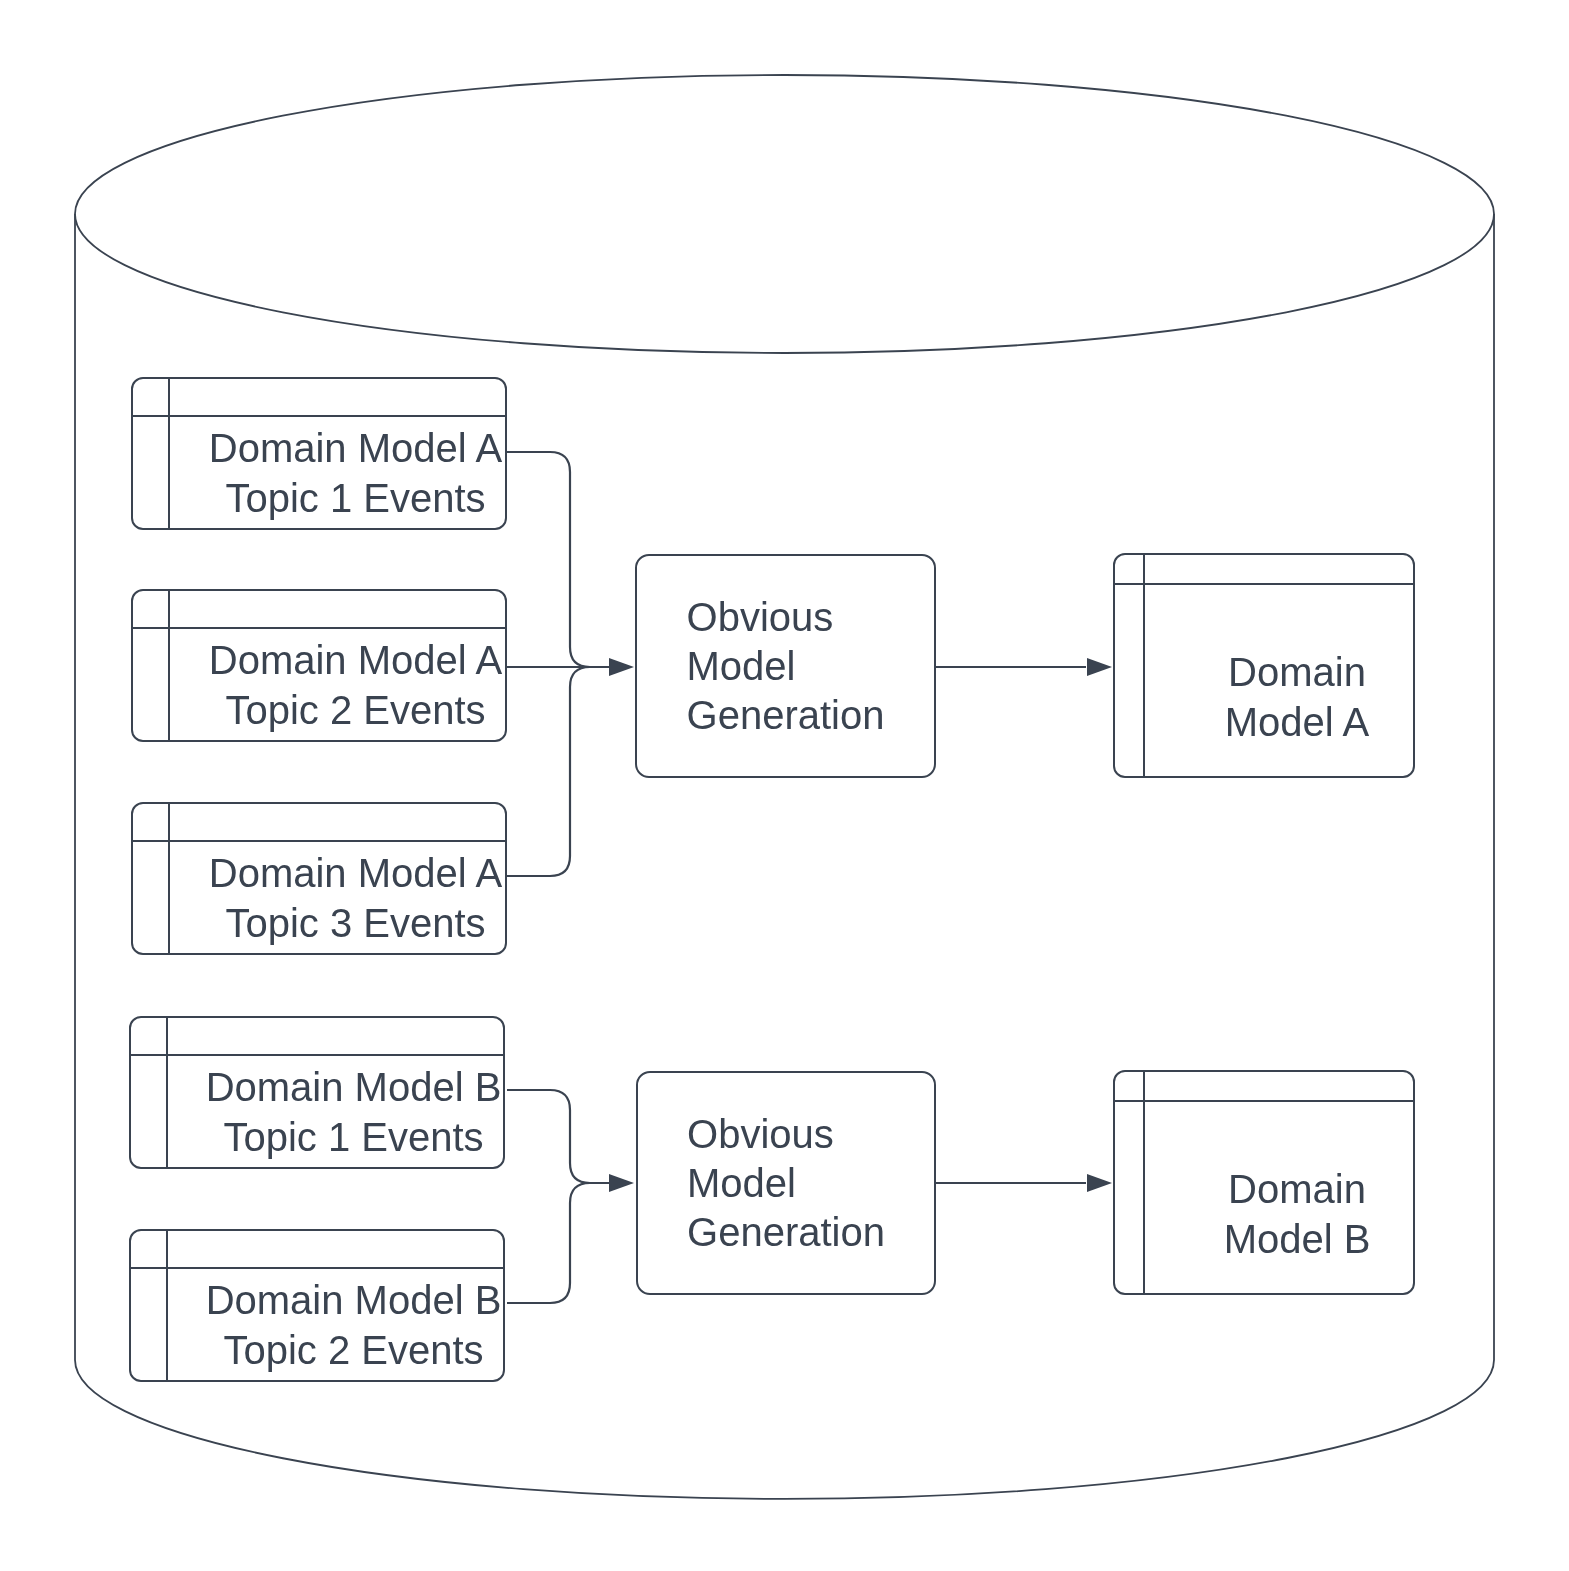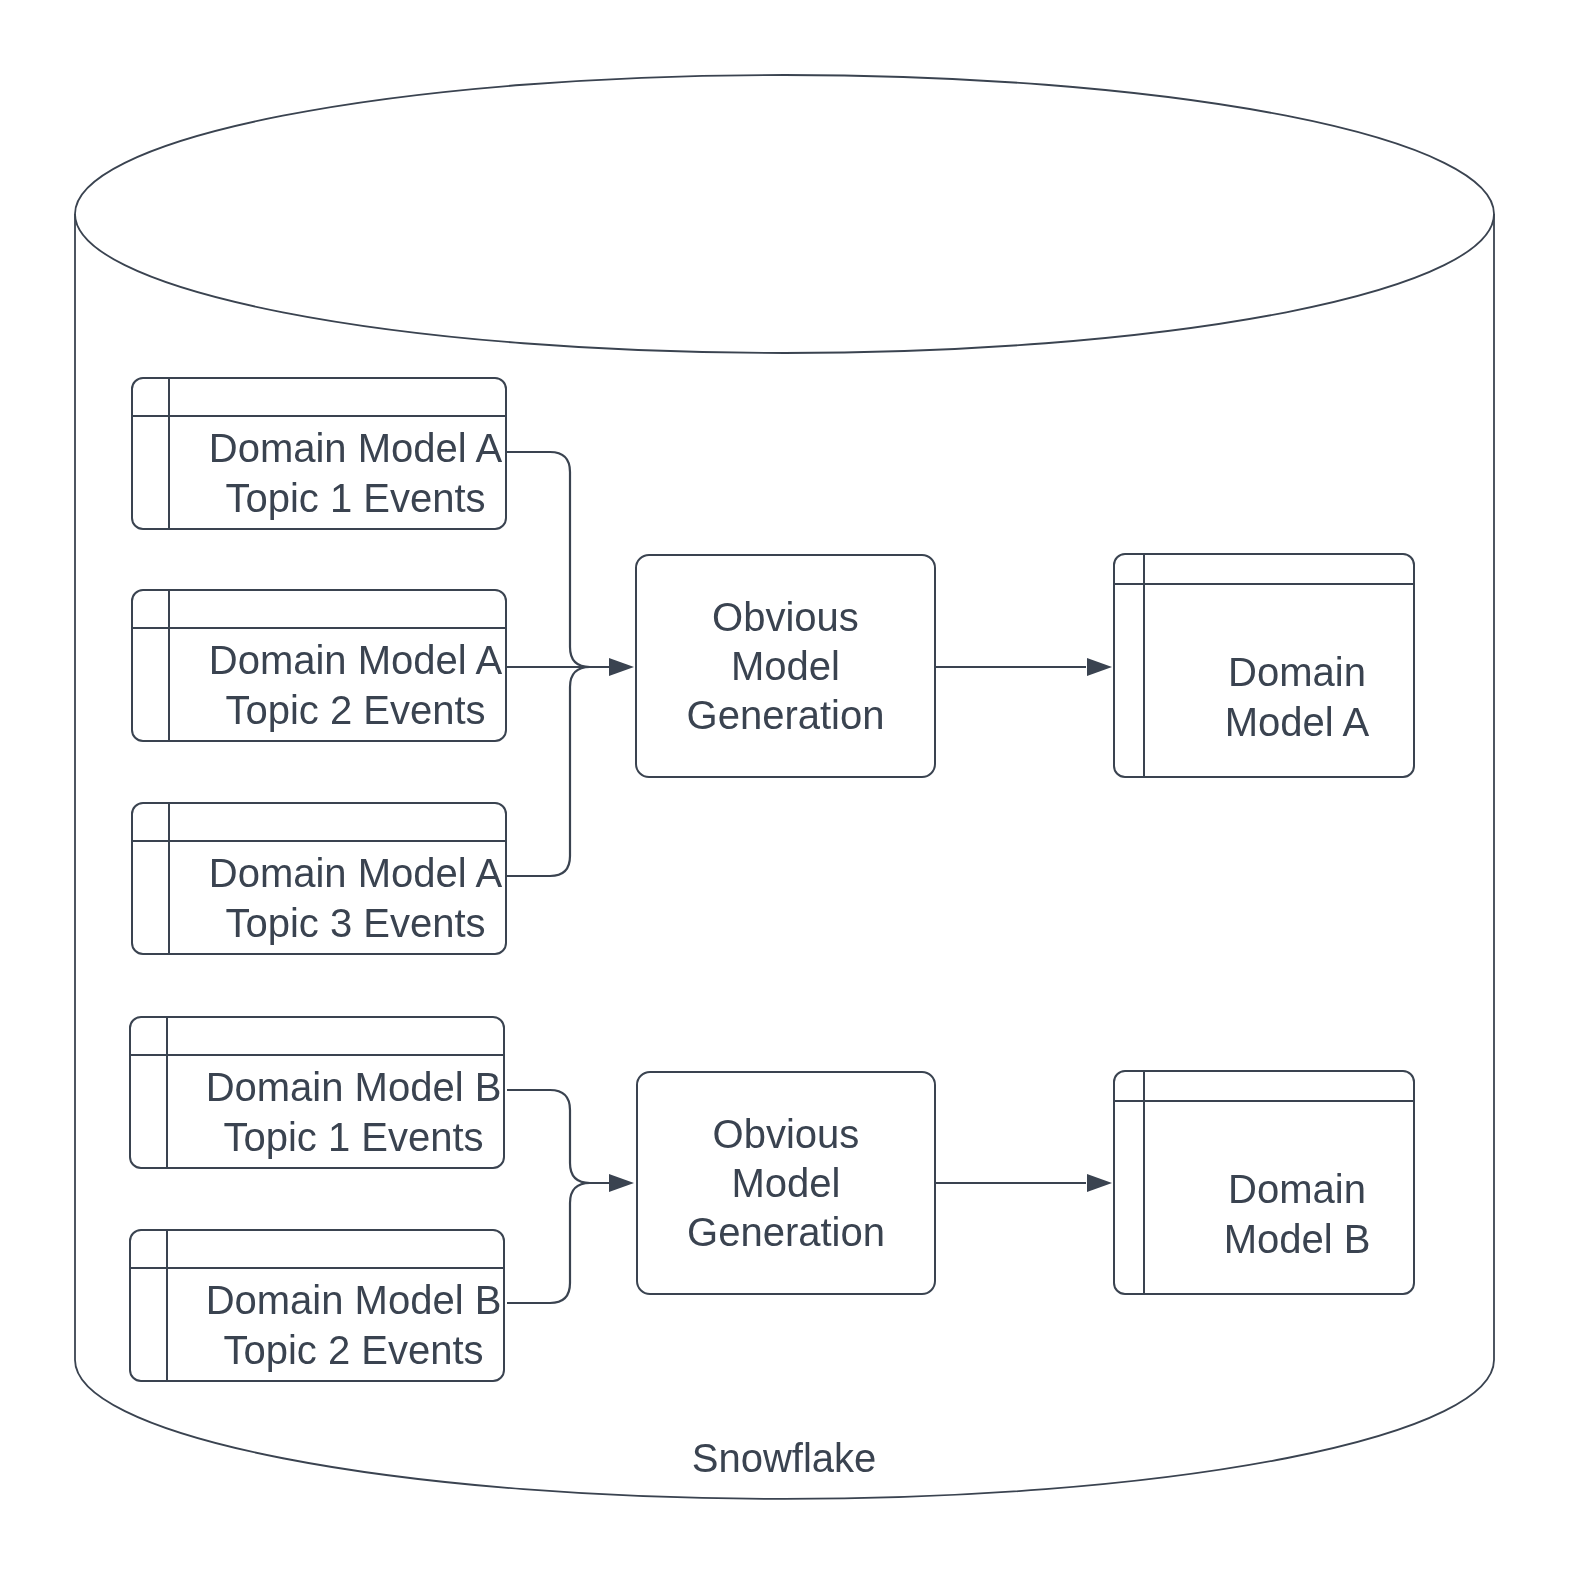--- a/index.html
+++ b/index.html
@@ -35,21 +35,21 @@
   .tbl.out  .vline{left:28px;}
   .tbl.out  .lbl{left:30px;top:30px;margin-top:32px;}
   
   .proc{
     position:absolute;
     background:#ffffff;
     border:2px solid #3a4350;
     border-radius:14px;
     box-sizing:border-box;
     display:flex;align-items:center;justify-content:center;
-    text-align:center;white-space:pre-line;
+    text-align:left;white-space:pre-line;
     font-size:40px;line-height:49px;color:#3a4350;
   }
   
   .cyl-label{
     position:absolute;left:534px;top:1434px;width:500px;
     text-align:center;font-size:40px;line-height:48px;color:#3a4350;
   }
 </style>
 </head>
 <body>
@@ -133,15 +133,14 @@
 Model A</div>
   </div>
 
   <div class="tbl out" style="left:1113px;top:1070px;width:302px;height:225px">
     <div class="hline"></div>
     <div class="vline"></div>
     <div class="lbl">Domain
 Model B</div>
   </div>
 
-  <div class="cyl-label">Snowflake</div>
 
 </div>
 
 </body></html>

